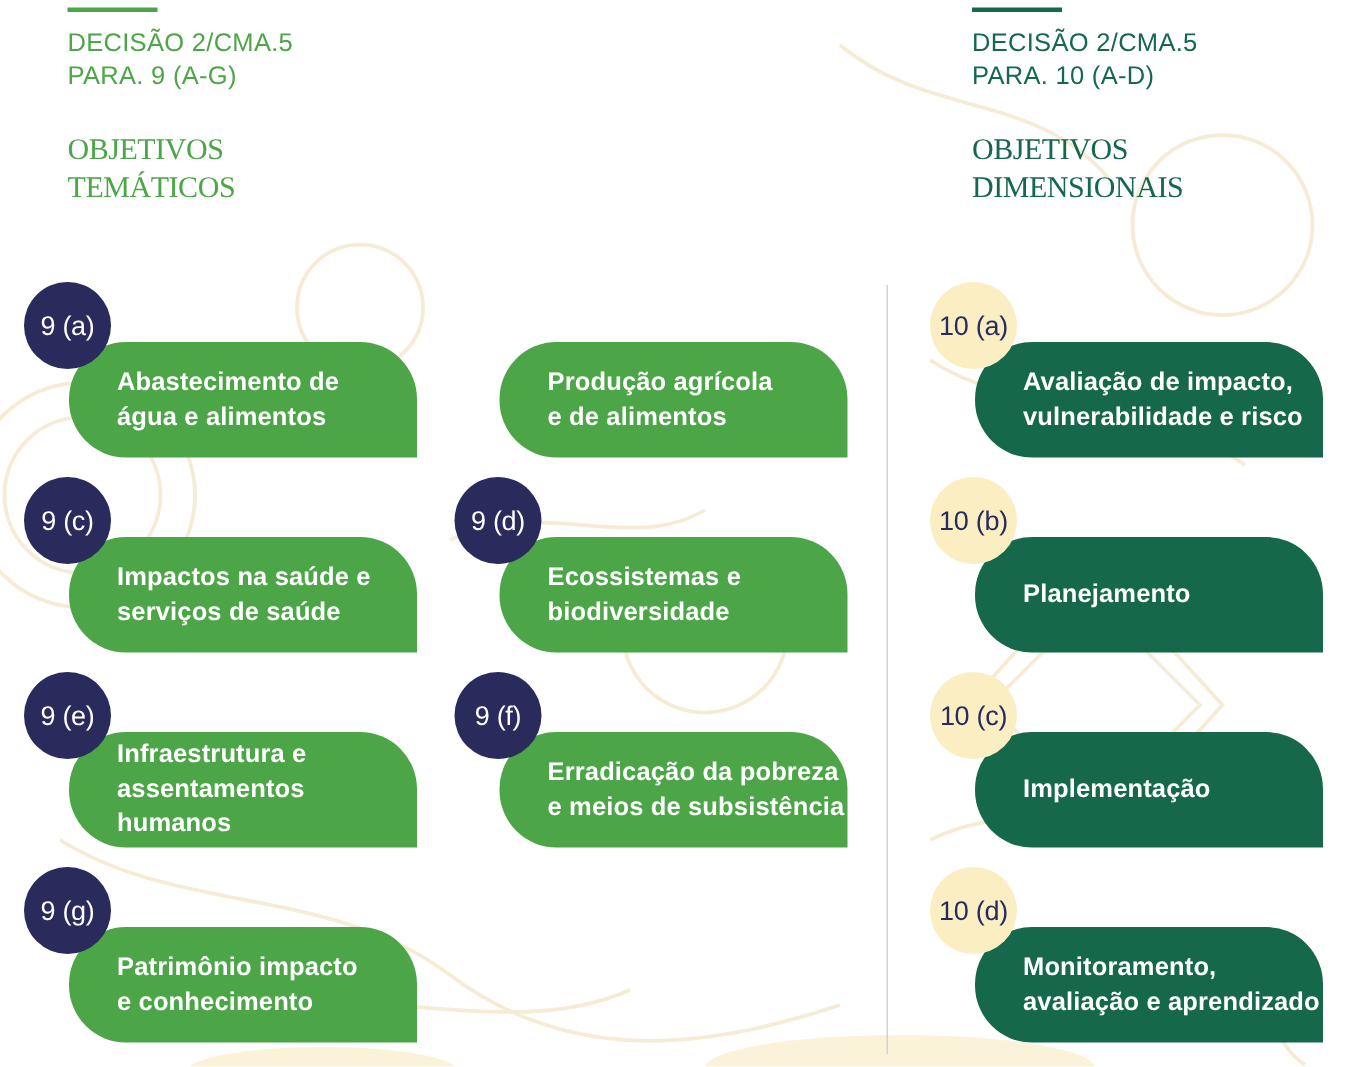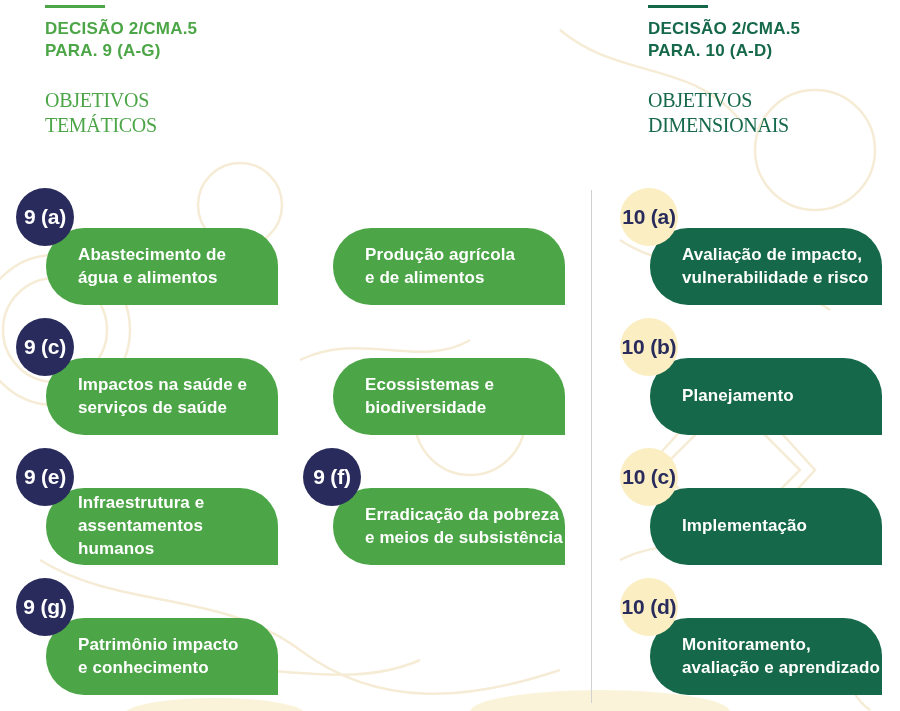--- a/index.html
+++ b/index.html
@@ -9,38 +9,38 @@
   
   .bg{position:absolute;left:0;top:0;width:900px;height:711px;z-index:0;}
 
   
   .header{position:absolute;top:5px;z-index:3;}
   .header-left{left:45px;}
   .header-right{left:648px;}
   .rule{width:60px;height:3px;margin-bottom:10px;}
   .header-left .rule{background:#4ca647;}
   .header-right .rule{background:#15694a;}
-  .kicker{font-size:17px;font-weight:700;line-height:1.3;white-space:pre-line;letter-spacing:0.2px;}
+  .kicker{font-size:17px;font-weight:400;line-height:1.3;white-space:pre-line;letter-spacing:0.2px;}
   .header-left .kicker{color:#4ca647;}
   .header-right .kicker{color:#15694a;}
   .title{margin-top:26px;font-size:20px;font-weight:400;line-height:1.22;white-space:pre-line;letter-spacing:-0.3px;font-family:Liberation Serif, serif;}
   .header-left .title{color:#4ca647;}
   .header-right .title{color:#15694a;}
 
   
   .divider{position:absolute;left:591px;top:190px;width:1px;height:513px;background:#d2d2d2;z-index:1;}
 
   
   .item{position:absolute;width:262px;height:117px;z-index:2;}
   .ca{left:16px;} .cb{left:303px;} .cr{left:620px;}
   .r1{top:188px;} .r2{top:318px;} .r3{top:448px;} .r4{top:578px;}
 
   .badge{position:absolute;left:0;top:0;width:58px;height:58px;border-radius:50%;
          display:flex;align-items:center;justify-content:center;
-         font-weight:700;font-size:21px;z-index:2;letter-spacing:-0.2px;}
+         font-weight:400;font-size:18px;z-index:2;letter-spacing:-0.2px;}
   .navy-badge{background:#282b5c;color:#ffffff;}
   .cream-badge{background:#faeec2;color:#282b5c;text-align:right;}
 
   .box{position:absolute;left:30px;top:40px;width:232px;height:77px;
        border-radius:38px 38px 0 38px;display:flex;align-items:center;
        padding-left:32px;box-sizing:border-box;z-index:1;}
   .green-box{background:#4ca647;}
   .dark-box{background:#15694a;}
   .box-label{color:#ffffff;font-weight:700;font-size:17px;line-height:1.35;
              white-space:pre-line;letter-spacing:0.1px;}
@@ -112,20 +112,21 @@
 serviços de saúde</span>
     </div>
     <div class="badge navy-badge">9 (c)</div>
   </div>
 
   <div class="item cb r2">
     <div class="box green-box">
       <span class="box-label">Ecossistemas e
 biodiversidade</span>
     </div>
+    <div class="badge navy-badge">9 (d)</div>
   </div>
 
   <div class="item ca r3">
     <div class="box green-box">
       <span class="box-label">Infraestrutura e
 assentamentos humanos</span>
     </div>
     <div class="badge navy-badge">9 (e)</div>
   </div>
 

